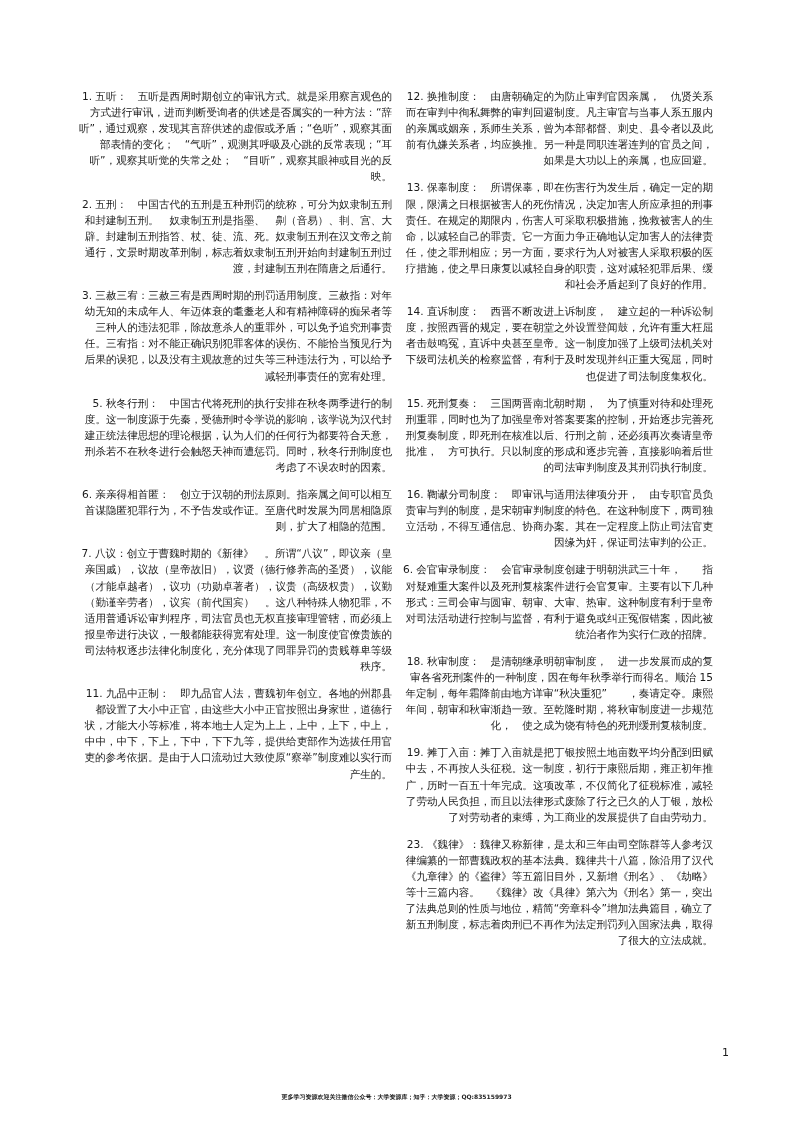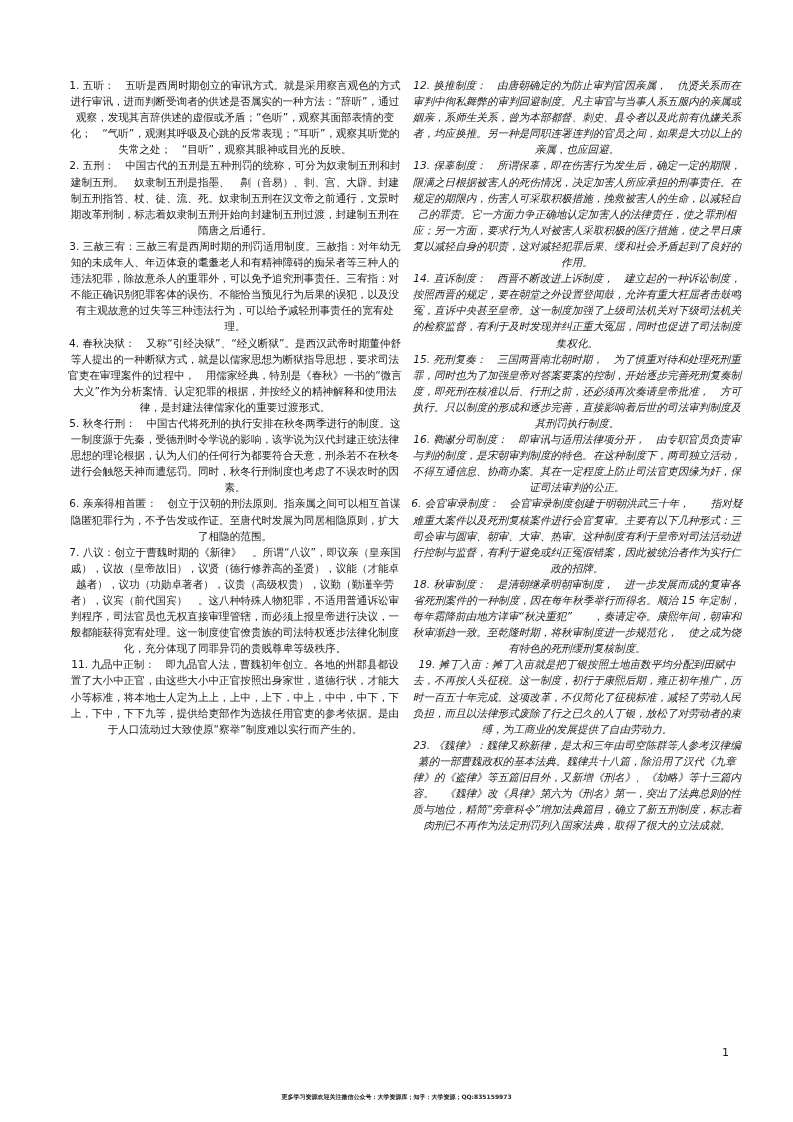--- a/index.html
+++ b/index.html
@@ -1,34 +1,33 @@
 <!DOCTYPE html>
 <html><head>
 <meta charset="utf-8">
 <style>
   html, body { margin: 0; padding: 0; background: #ffffff; }
   body { width: 793px; height: 1122px; position: relative; overflow: hidden;
          font-family: "DejaVu Sans", "Liberation Sans", sans-serif; color: #1a1a1a; }
   .col { position: absolute; top: 77px; width: 336px; font-size: 10.6px; line-height: 16.1px; }
   .col.left { left: 67px; }
-  .col.right { left: 409px; font-style: italic; }
-  .entry { margin: 0; text-align: center; word-break: break-all; }
+  .col.right { left: 388px; }
+  .entry { margin: 11px; text-align: right; word-break: break-all; }
   .entry .term { }
   .page-num { position: absolute; left: 722px; top: 1046px; font-size: 11px; }
   .footer { position: absolute; left: 0; width: 793px; top: 1093px; text-align: center;
             font-size: 6px; font-weight: bold; letter-spacing: 0; color: #222; }
 </style>
 </head>
 <body>
 
 <div class="col left">
   <p class="entry"><span class="term">1. 五听：</span><span>　五听是西周时期创立的审讯方式。就是采用察言观色的方式进行审讯，进而判断受询者的供述是否属实的一种方法：“辞听”，通过观察，发现其言辞供述的虚假或矛盾；“色听”，观察其面部表情的变化；　“气听”，观测其呼吸及心跳的反常表现；“耳听”，观察其听觉的失常之处；　“目听”，观察其眼神或目光的反映。</span></p>
   <p class="entry"><span class="term">2. 五刑：</span><span>　中国古代的五刑是五种刑罚的统称，可分为奴隶制五刑和封建制五刑。　奴隶制五刑是指墨、　劓（音易）、剕、宫、大辟。封建制五刑指笞、杖、徒、流、死。奴隶制五刑在汉文帝之前通行，文景时期改革刑制，标志着奴隶制五刑开始向封建制五刑过渡，封建制五刑在隋唐之后通行。</span></p>
   <p class="entry"><span class="term">3. 三赦三宥：</span><span>三赦三宥是西周时期的刑罚适用制度。三赦指：对年幼无知的未成年人、年迈体衰的耄耋老人和有精神障碍的痴呆者等三种人的违法犯罪，除故意杀人的重罪外，可以免予追究刑事责任。三宥指：对不能正确识别犯罪客体的误伤、不能恰当预见行为后果的误犯，以及没有主观故意的过失等三种违法行为，可以给予减轻刑事责任的宽宥处理。</span></p>
-  <p class="entry"><span class="term">4. 春秋决狱：</span><span>　又称“引经决狱”、“经义断狱”。是西汉武帝时期董仲舒等人提出的一种断狱方式，就是以儒家思想为断狱指导思想，要求司法官吏在审理案件的过程中，　用儒家经典，特别是《春秋》一书的“微言大义”作为分析案情、认定犯罪的根据，并按经义的精神解释和使用法律，是封建法律儒家化的重要过渡形式。</span></p>
   <p class="entry"><span class="term">5. 秋冬行刑：</span><span>　中国古代将死刑的执行安排在秋冬两季进行的制度。这一制度源于先秦，受德刑时令学说的影响，该学说为汉代封建正统法律思想的理论根据，认为人们的任何行为都要符合天意，刑杀若不在秋冬进行会触怒天神而遭惩罚。同时，秋冬行刑制度也考虑了不误农时的因素。</span></p>
   <p class="entry"><span class="term">6. 亲亲得相首匿：</span><span>　创立于汉朝的刑法原则。指亲属之间可以相互首谋隐匿犯罪行为，不予告发或作证。至唐代时发展为同居相隐原则，扩大了相隐的范围。</span></p>
   <p class="entry"><span class="term">7. 八议：</span><span>创立于曹魏时期的《新律》　。所谓“八议”，即议亲（皇亲国戚），议故（皇帝故旧），议贤（德行修养高的圣贤），议能（才能卓越者），议功（功勋卓著者），议贵（高级权贵），议勤（勤谨辛劳者），议宾（前代国宾）　。这八种特殊人物犯罪，不适用普通诉讼审判程序，司法官员也无权直接审理管辖，而必须上报皇帝进行决议，一般都能获得宽宥处理。这一制度使官僚贵族的司法特权逐步法律化制度化，充分体现了同罪异罚的贵贱尊卑等级秩序。</span></p>
   <p class="entry"><span class="term">11. 九品中正制：</span><span>　即九品官人法，曹魏初年创立。各地的州郡县都设置了大小中正官，由这些大小中正官按照出身家世，道德行状，才能大小等标准，将本地士人定为上上，上中，上下，中上，中中，中下，下上，下中，下下九等，提供给吏部作为选拔任用官吏的参考依据。是由于人口流动过大致使原“察举”制度难以实行而产生的。</span></p>
 </div>
 
 <div class="col right">
   <p class="entry"><span class="term">12. 换推制度：</span><span>　由唐朝确定的为防止审判官因亲属，　仇贤关系而在审判中徇私舞弊的审判回避制度。凡主审官与当事人系五服内的亲属或姻亲，系师生关系，曾为本部都督、刺史、县令者以及此前有仇嫌关系者，均应换推。另一种是同职连署连判的官员之间，如果是大功以上的亲属，也应回避。</span></p>
   <p class="entry"><span class="term">13. 保辜制度：</span><span>　所谓保辜，即在伤害行为发生后，确定一定的期限，限满之日根据被害人的死伤情况，决定加害人所应承担的刑事责任。在规定的期限内，伤害人可采取积极措施，挽救被害人的生命，以减轻自己的罪责。它一方面力争正确地认定加害人的法律责任，使之罪刑相应；另一方面，要求行为人对被害人采取积极的医疗措施，使之早日康复以减轻自身的职责，这对减轻犯罪后果、缓和社会矛盾起到了良好的作用。</span></p>
   <p class="entry"><span class="term">14. 直诉制度：</span><span>　西晋不断改进上诉制度，　建立起的一种诉讼制度，按照西晋的规定，要在朝堂之外设置登闻鼓，允许有重大枉屈者击鼓鸣冤，直诉中央甚至皇帝。这一制度加强了上级司法机关对下级司法机关的检察监督，有利于及时发现并纠正重大冤屈，同时也促进了司法制度集权化。</span></p>

